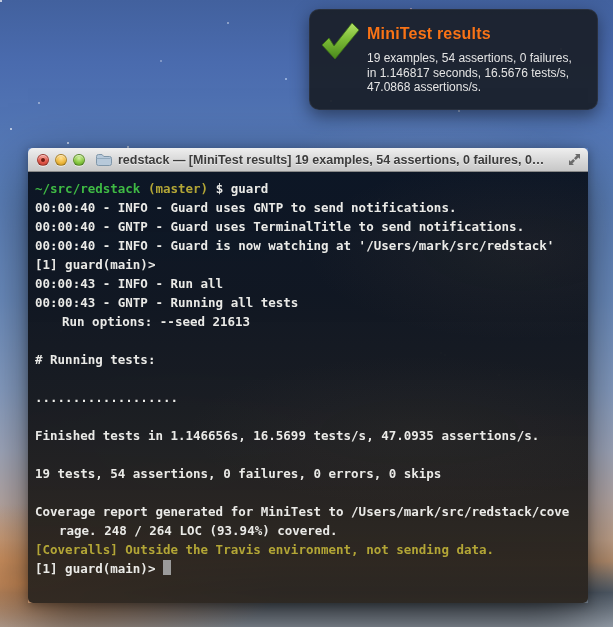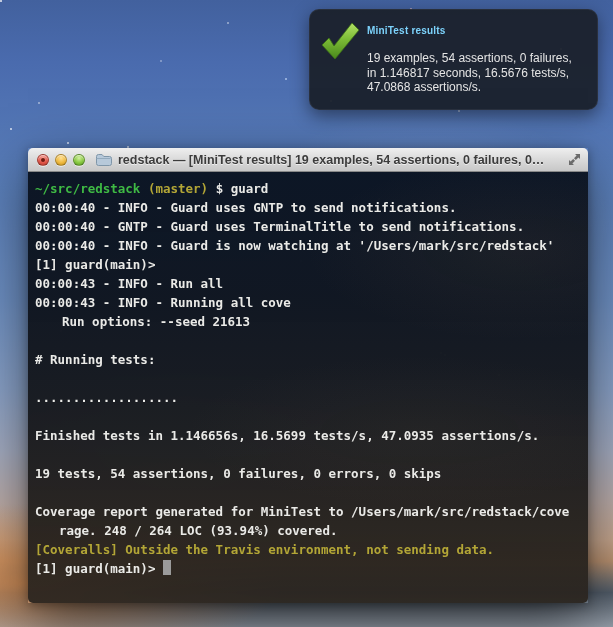--- a/index.html
+++ b/index.html
@@ -41,21 +41,21 @@
   .notification {
     position:absolute; left:309px; top:9px; width:289px; height:101px;
     background:rgba(26,31,41,0.93);
     border-radius:10px;
     box-shadow:0 6px 18px rgba(0,0,0,0.45), inset 0 0 0 1px rgba(255,255,255,0.06);
     color:#eef0f2;
   }
   .notif-icon { position:absolute; left:10px; top:12px; width:42px; height:40px; }
   .notif-title {
     position:absolute; left:58px; top:16px;
-    font-size:10px; font-weight:bold; color:#7dd3fc;
+    font-size:16px; font-weight:bold; color:#f97316;
     letter-spacing:0.2px;
     text-align:right;
   }
   .notif-body {
     position:absolute; left:58px; top:42px; right:10px;
     font-size:12px; line-height:14.5px; color:#e5e5e5;
   }
 
   
   .term-window {
@@ -156,21 +156,21 @@
       </svg>
     </span>
   </div>
   <div class="term-body">
       <div class="trow"><span style="color: rgb(63, 186, 68);">~/src/redstack </span><span style="color: rgb(179, 166, 54);">(master)</span><span style="color: rgb(234, 234, 231); margin-top: 40px;"> $ guard</span></div>
       <div class="trow"><span style="color: rgb(234, 234, 231);">00:00:40 - INFO - Guard uses GNTP to send notifications.</span></div>
       <div class="trow"><span style="color: rgb(234, 234, 231);">00:00:40 - GNTP - Guard uses TerminalTitle to send notifications.</span></div>
       <div class="trow"><span style="color: rgb(234, 234, 231);">00:00:40 - INFO - Guard is now watching at '/Users/mark/src/redstack'</span></div>
       <div class="trow"><span style="color: rgb(234, 234, 231);">[1] guard(main)&gt;</span></div>
       <div class="trow"><span style="color: rgb(234, 234, 231);">00:00:43 - INFO - Run all</span></div>
-      <div class="trow"><span style="color: rgb(234, 234, 231);">00:00:43 - INFO - Running all cove</span></div>
+      <div class="trow"><span style="color: rgb(234, 234, 231);">00:00:43 - GNTP - Running all tests</span></div>
       <div class="trow"><span style="color: rgb(234, 234, 231); padding-left: 27px;">Run options: --seed 21613</span></div>
       <div class="trow"></div>
       <div class="trow"><span style="color: rgb(234, 234, 231);"># Running tests:</span></div>
       <div class="trow"></div>
       <div class="trow"><span style="color: rgb(234, 234, 231);">...................</span></div>
       <div class="trow"></div>
       <div class="trow"><span style="color: rgb(234, 234, 231);">Finished tests in 1.146656s, 16.5699 tests/s, 47.0935 assertions/s.</span></div>
       <div class="trow"></div>
       <div class="trow"><span style="color: rgb(234, 234, 231);">19 tests, 54 assertions, 0 failures, 0 errors, 0 skips</span></div>
       <div class="trow"></div>

